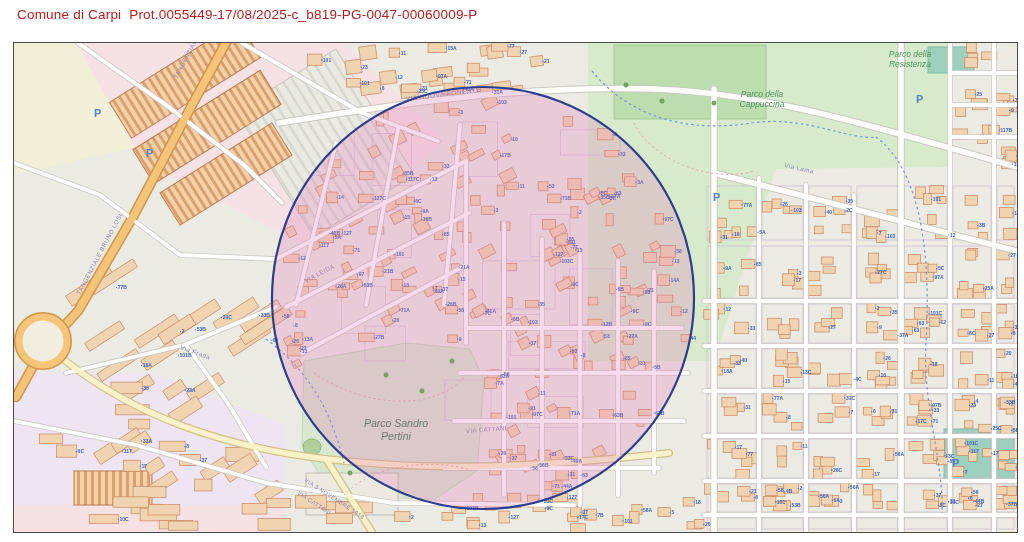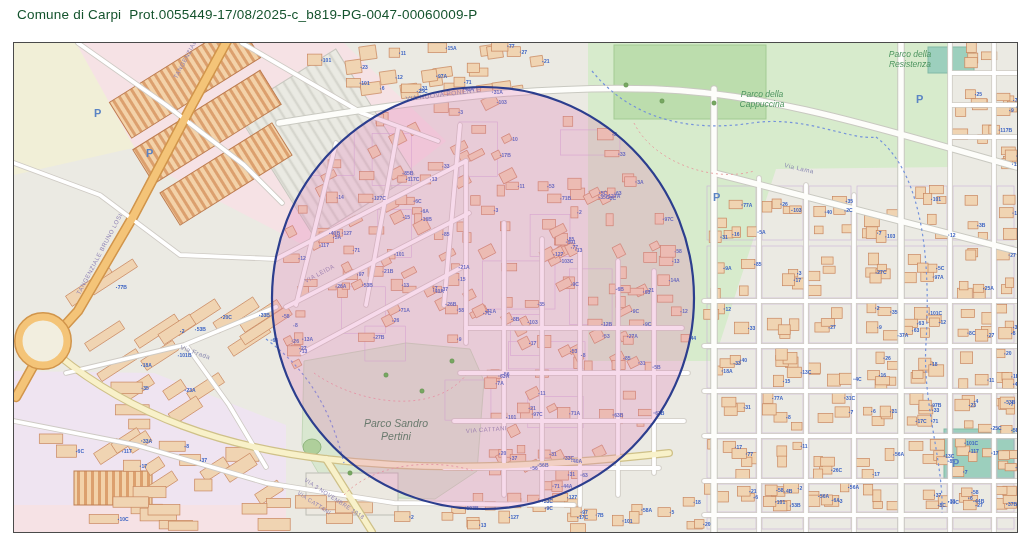--- a/index.html
+++ b/index.html
@@ -1,21 +1,21 @@
 <!DOCTYPE html>
 <html><head>
 <meta charset="utf-8">
 <style>
   html,body{margin:0;padding:0;}
   body{
     width:1024px;height:542px;position:relative;overflow:hidden;
     background:#ffffff;font-family:"Liberation Sans",sans-serif;
   }
   .doc-header{
-    position:absolute;left:17px;top:7px;font-size:13.5px;color:#14532d;
+    position:absolute;left:17px;top:7px;font-size:13.5px;color:#b91c1c;
     letter-spacing:.2px;white-space:pre;
   }
   .map-frame{
     position:absolute;left:13px;top:42px;width:1003px;height:489px;
     border:1px solid #4a4a4a;overflow:hidden;background:#EBEAE3;
   }
   .map-frame svg{display:block;}
 </style>
 </head>
 <body>

